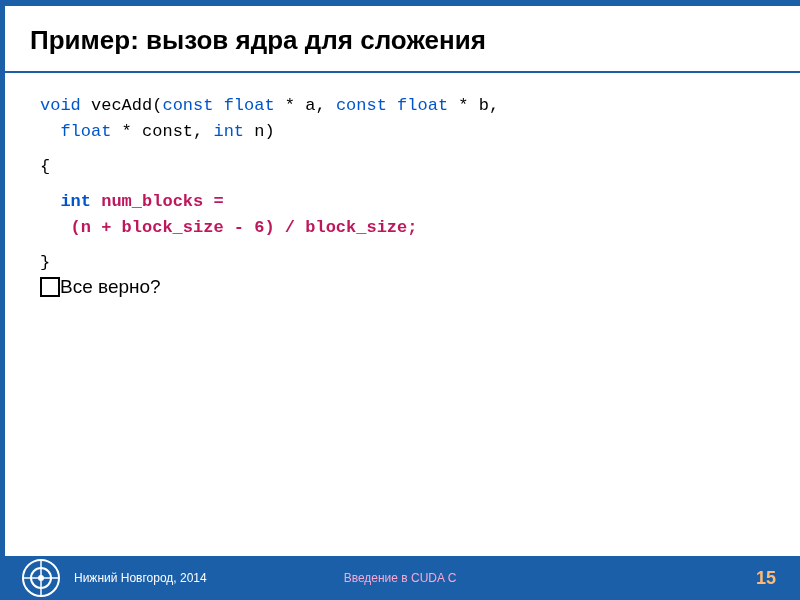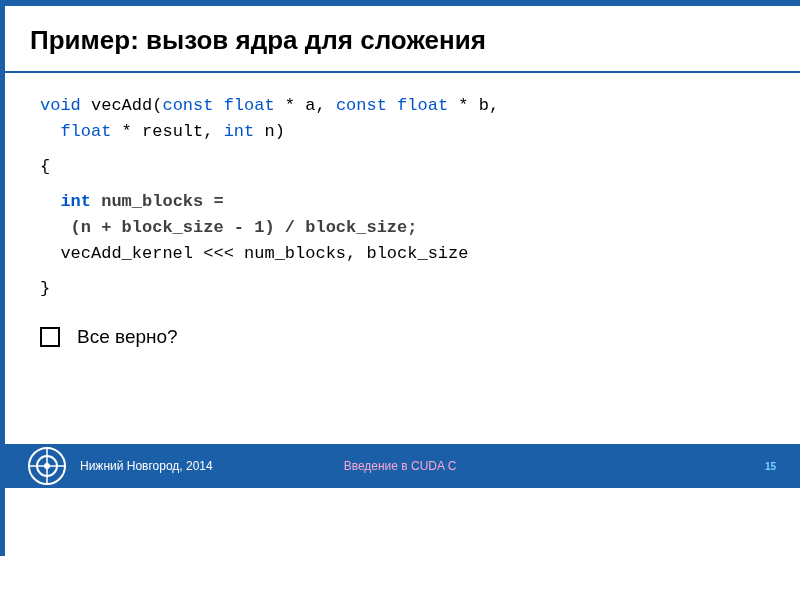--- a/index.html
+++ b/index.html
@@ -8,21 +8,21 @@
       width: 800px;
       height: 600px;
       background: #ffffff;
       font-family: Arial, sans-serif;
       overflow: hidden;
       position: relative;
     }
 
     .slide {
       width: 800px;
-      height: 488px;
+      height: 600px;
       background: #ffffff;
       display: flex;
       flex-direction: column;
       justify-content: space-between;
     }
 
     
     .top-border {
       width: 100%;
       height: 6px;
@@ -70,56 +70,56 @@
     .kw-blue-bold {
       color: #0055cc;
       font-weight: bold;
     }
 
     .text-normal {
       color: #000000;
     }
 
     .text-bold {
-      color: #404040;
+      color: #be185d;
       font-weight: bold;
     }
 
     .blank-line {
       display: block;
       height: 0.5em;
     }
 
     
     .checkbox-row {
       display: flex;
       align-items: center;
-      gap: 17px;
-      margin-top: 24px;
+      gap: 0;
+      margin-top: 0;
       font-size: 19px;
       color: #000000;
     }
 
     .checkbox-icon {
       width: 20px;
       height: 20px;
       border: 2px solid #000;
       display: inline-flex;
       align-items: center;
       justify-content: center;
       flex-shrink: 0;
     }
 
     
     .footer {
       height: 44px;
       background: #1a5fa8;
       display: flex;
       align-items: center;
-      padding: 0 28px;
+      padding: 0 22px;
       flex-shrink: 0;
       position: relative;
     }
 
     .footer-logo {
       width: 38px;
       height: 38px;
       margin-right: 14px;
     }
 
@@ -133,22 +133,22 @@
       position: absolute;
       left: 50%;
       transform: translateX(-50%);
       color: #f9a8d4;
       font-size: 12px;
     }
 
     .footer-right {
       position: absolute;
       right: 24px;
-      color: #7dd3fc;
-      font-size: 10px;
+      color: #fdba74;
+      font-size: 18px;
       font-weight: bold;
     }
 
     .left-accent {
       width: 5px;
       background: #1a5fa8;
       position: absolute;
       left: 0;
       top: 0;
       bottom: 44px;
@@ -164,34 +164,33 @@
     <div class="title">
       <span>Пример: вызов ядра для сложения</span><br>
     </div>
   </div>
 
   <div class="content">
     <div class="code-block">
 
       <span class="code-line"><span class="kw-blue">void</span><span class="text-normal"> vecAdd(</span><span class="kw-blue">const</span> <span class="kw-blue">float</span><span class="text-normal"> * a, </span><span class="kw-blue">const</span> <span class="kw-blue">float</span><span class="text-normal"> * b,</span></span>
 
-      <span class="code-line"><span class="text-normal">  </span><span class="kw-blue">float</span><span class="text-normal"> * result, </span><span class="kw-blue">int</span><span class="text-normal"> n)</span></span>
+      <span class="code-line"><span class="text-normal">  </span><span class="kw-blue">float</span><span class="text-normal"> * const, </span><span class="kw-blue">int</span><span class="text-normal"> n)</span></span>
 
       <span class="blank-line"></span>
 
       <span class="code-line"><span class="text-normal">{</span></span>
 
 
       <span class="blank-line"></span>
 
       <span class="code-line"><span class="text-normal">  </span><span class="kw-blue-bold">int</span><span class="text-bold"> num_blocks =</span></span>
 
-      <span class="code-line"><span class="text-bold">   (n + block_size - 1) / block_size;</span></span>
-
-      <span class="code-line"><span class="text-normal">  vecAdd_kernel &lt;&lt;&lt; num_blocks, block_size</span></span>
+      <span class="code-line"><span class="text-bold">   (n + block_size - 6) / block_size;</span></span>
+
 
 
       <span class="blank-line"></span>
 
       <span class="code-line"><span class="text-normal">}</span></span>
     </div>
 
     <div class="checkbox-row">
       <div class="checkbox-icon"></div>
       <span>Все верно?</span>

